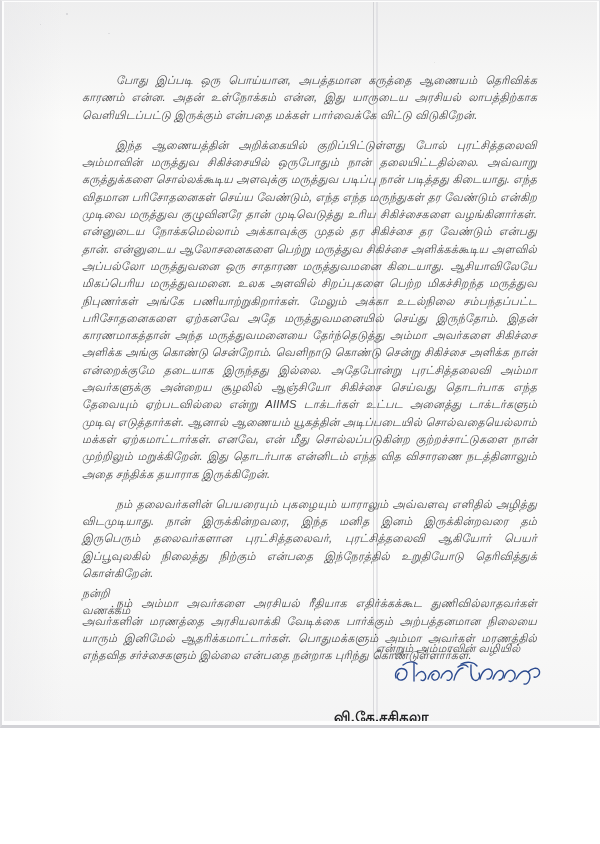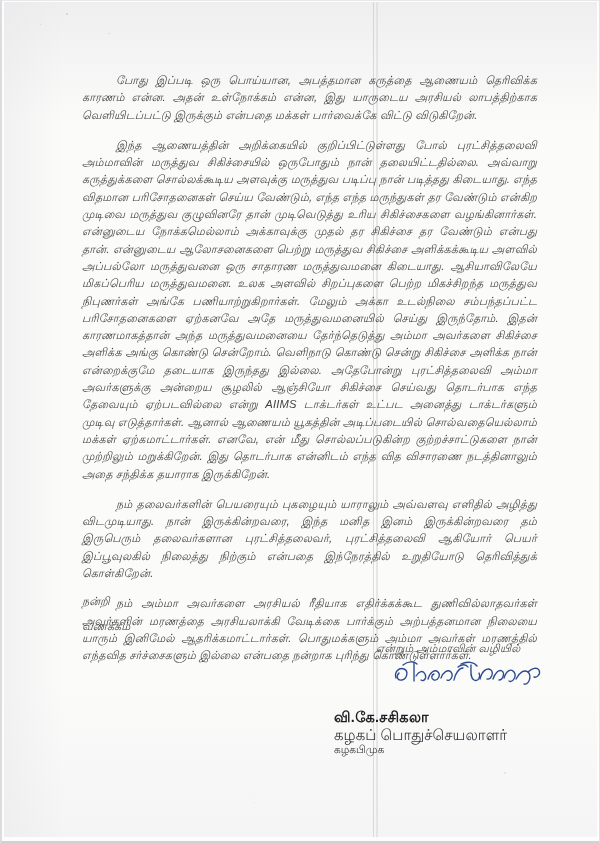--- a/index.html
+++ b/index.html
@@ -12,21 +12,21 @@
     width: 600px;
     height: 844px;
     overflow: hidden;
     font-family: "Liberation Sans", "DejaVu Sans", sans-serif;
   }
 
   
   #scan-frame {
     position: relative;
     width: 600px;
-    height: 844px;
+    height: 728px;
     box-sizing: border-box;
     background: #fdfdfd;
     border-left: 2px solid #dcdcdf;
     border-top: 1px solid #e8e8ea;
     border-right: 1px solid #e2e2e5;
     border-bottom: 3px solid #d2d2d6;
     overflow: hidden;
   }
 
   
@@ -107,21 +107,21 @@
     position: absolute;
     left: 78px;
     top: 583px;
     font-family: "Liberation Sans", "DejaVu Sans", sans-serif;
     font-size: 11.2px;
     line-height: 16.5px;
     color: #3d3d3f;
     font-style: italic;
     filter: contrast(0.92) blur(0.12px);
   }
-  #closing-block div { white-space: nowrap; margin-top: 8px; }
+  #closing-block div { white-space: nowrap; }
 
   
   #sign-off-line {
     position: absolute;
     left: 372px;
     top: 640px;
     font-size: 10.8px;
     color: #3d3d3f;
     font-style: italic;
     letter-spacing: 0.2px;

